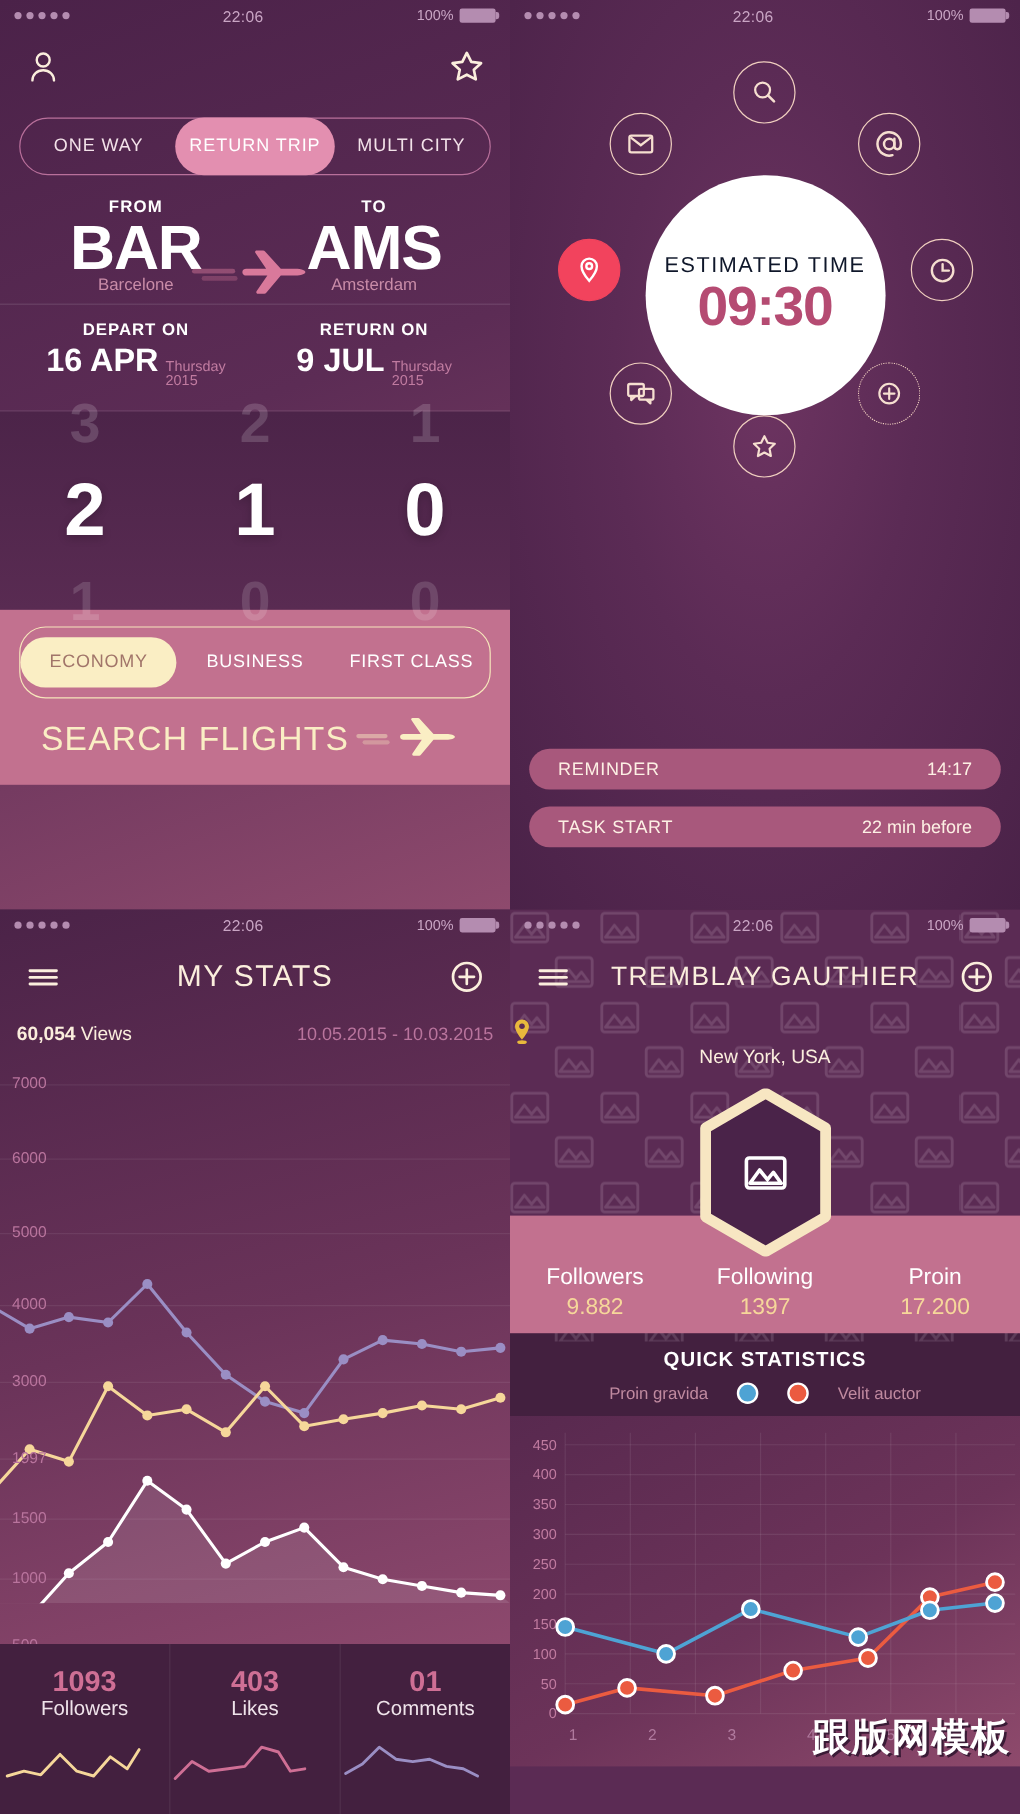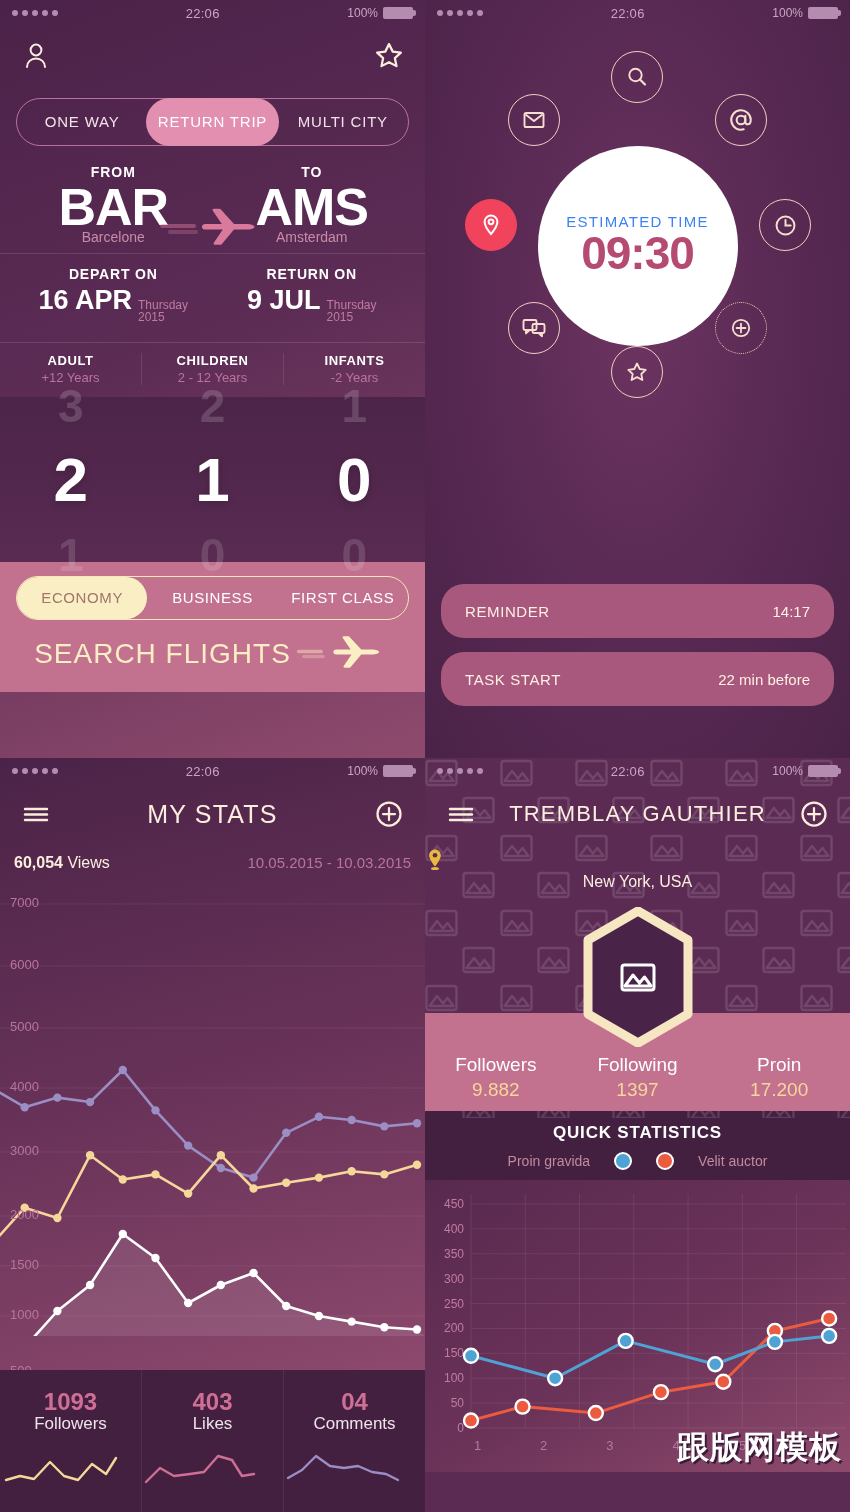--- a/index.html
+++ b/index.html
@@ -50,36 +50,36 @@
   .pax-col { flex: 1; text-align: center; border-right: 1px solid rgba(255,255,255,.1); }
   .pax-col:last-child { border-right: none; }
   .pax-lab { font-size: 13px; font-weight: 700; letter-spacing: .6px; color: #fff; }
   .pax-age { font-size: 13px; color: #b9749d; margin-top: 2px; }
   .picker { background: linear-gradient(180deg,#4c2449 0%,#592b52 100%); height: 165px; display: flex; position: relative; }
   .pick-col { flex: 1; display: flex; flex-direction: column; align-items: center; justify-content: center; position: relative; }
   .pick-ghost-top { font-size: 46px; font-weight: 700; color: rgba(255,255,255,.16); position: absolute; top: -18px; }
   .pick-main { font-size: 62px; font-weight: 700; color: #fff; text-shadow: 0 2px 8px rgba(0,0,0,.2); }
   .pick-ghost-bot { font-size: 46px; font-weight: 700; color: rgba(255,255,255,.14); position: absolute; bottom: -20px; }
   .bottom-pink { background: #c2718f; padding: 14px 16px 18px; }
-  .class-outer { height: 44px; border: 1px solid #f6e6bb; border-radius: 22px; display: flex; align-items: center; }
+  .class-outer { height: 60px; border: 1px solid #f6e6bb; border-radius: 22px; display: flex; align-items: center; }
   .cls { flex: 1; text-align: center; font-size: 15px; letter-spacing: .6px; color: #fff; line-height: 42px; border-radius: 21px; }
   .cls.active { background: #faeec4; color: #a1756a; }
   .searchbtn { margin-top: 14px; display: flex; align-items: center; justify-content: center; gap: 4px; }
   .searchbtn span { font-size: 28px; letter-spacing: 1px; color: #faeec4; font-weight: 400; }
 
   
   .p2 { background: radial-gradient(ellipse at 50% 42%, #6d3461 0%, #5b2b55 42%, #4a2248 100%); }
   .ring-wrap { position: relative; height: 420px; margin-top: 10px; }
   .ring-icon { position: absolute; width: 52px; height: 52px; border-radius: 50%; border: 1.6px solid #f0cfbf; display: flex; align-items: center; justify-content: center; }
   .ring-icon.dotted { border: 1.8px dotted #f0cfbf; }
   .ring-icon.filled { background: #f2435d; border-color: #f2435d; }
   .est-circle { position: absolute; left: 50%; top: 50%; transform: translate(-50%,-50%); width: 200px; height: 200px; border-radius: 50%; background: #fff; display: flex; flex-direction: column; align-items: center; justify-content: center; }
-  .est-lab { font-size: 15px; letter-spacing: 1.3px; color: #3b82f6; }
+  .est-lab { font-size: 18px; letter-spacing: 1.3px; color: #0f172a; }
   .est-time { font-size: 46px; font-weight: 700; color: #b54b72; letter-spacing: -1px; margin-top: -4px; }
-  .taskbar { margin: 0 16px 14px; height: 54px; border-radius: 23px; background: #a8587c; display: flex; align-items: center; justify-content: space-between; padding: 0 24px; }
+  .taskbar { margin: 0 16px 14px; height: 34px; border-radius: 23px; background: #a8587c; display: flex; align-items: center; justify-content: space-between; padding: 0 24px; }
   .tb-l { font-size: 15px; letter-spacing: .6px; color: #fdf0e4; }
   .tb-r { font-size: 15px; color: #fdf0e4; }
 
   
   .p3 { background: linear-gradient(165deg,#4b2348 0%,#6a3359 45%,#9c5276 100%); }
   .stats-head { display: flex; justify-content: space-between; align-items: baseline; padding: 10px 14px 4px; }
   .sh-views { font-size: 16px; color: #fbeedd; }
   .sh-views b { font-weight: 700; }
   .sh-range { font-size: 15px; color: #b9749d; }
   .chart3 { position: relative; height: 460px; }
@@ -190,34 +190,20 @@
           <span class="date-sub">
             <span>Thursday</span><br>
             <span>2015</span>
           </span>
         </div>
       </div>
     </div>
 
     <div class="divider"></div>
 
-    <div class="pax">
-      <div class="pax-col">
-        <div class="pax-lab">ADULT</div>
-        <div class="pax-age">+12 Years</div>
-      </div>
-      <div class="pax-col">
-        <div class="pax-lab">CHILDREN</div>
-        <div class="pax-age">2 - 12 Years</div>
-      </div>
-      <div class="pax-col">
-        <div class="pax-lab">INFANTS</div>
-        <div class="pax-age">-2 Years</div>
-      </div>
-    </div>
 
     <div class="picker">
       <div class="pick-col">
         <div class="pick-ghost-top">3</div>
         <div class="pick-main">2</div>
         <div class="pick-ghost-bot">1</div>
       </div>
       <div class="pick-col">
         <div class="pick-ghost-top">2</div>
         <div class="pick-main">1</div>
@@ -445,21 +431,21 @@
           <circle cx="351.61538461538464" cy="445.6" r="4.2" fill="#ffffff"></circle>
           <circle cx="384.3076923076923" cy="451.2" r="4.2" fill="#ffffff"></circle>
           <circle cx="417" cy="453.44" r="4.2" fill="#ffffff"></circle>
         </svg>
       <div id="chart3labels">
           <div class="yl" style="top:19px">7000</div>
           <div class="yl" style="top:81px">6000</div>
           <div class="yl" style="top:143px">5000</div>
           <div class="yl" style="top:203px">4000</div>
           <div class="yl" style="top:267px">3000</div>
-          <div class="yl" style="top:331px">2000</div>
+          <div class="yl" style="top:331px">1997</div>
           <div class="yl" style="top:381px">1500</div>
           <div class="yl" style="top:431px">1000</div>
           <div class="yl" style="top:487px">500</div>
         </div>
     </div>
 
     <div class="stats-foot">
       <div class="sf-col">
         <div class="sf-num">1093</div>
         <div class="sf-lab">Followers</div>
@@ -468,21 +454,21 @@
         </svg>
       </div>
       <div class="sf-col">
         <div class="sf-num">403</div>
         <div class="sf-lab">Likes</div>
         <svg width="120" height="42" viewBox="0 0 120 42" style="margin-top:12px">
           <polyline points="4,36 18,22 32,30 48,28 62,26 76,10 90,14 100,30 112,28" fill="none" stroke="#cf6f95" stroke-width="2.4" stroke-linejoin="round" stroke-linecap="round"></polyline>
         </svg>
       </div>
       <div class="sf-col">
-        <div class="sf-num">04</div>
+        <div class="sf-num">01</div>
         <div class="sf-lab">Comments</div>
         <svg width="120" height="42" viewBox="0 0 120 42" style="margin-top:12px">
           <polyline points="4,32 18,24 32,10 46,20 60,22 74,20 88,26 102,28 114,34" fill="none" stroke="#9a8ec4" stroke-width="2.4" stroke-linejoin="round" stroke-linecap="round"></polyline>
         </svg>
       </div>
     </div>
   </div>
 
   <div class="panel p4">
     <svg class="pattern" width="425" height="360" viewBox="0 0 425 360">

